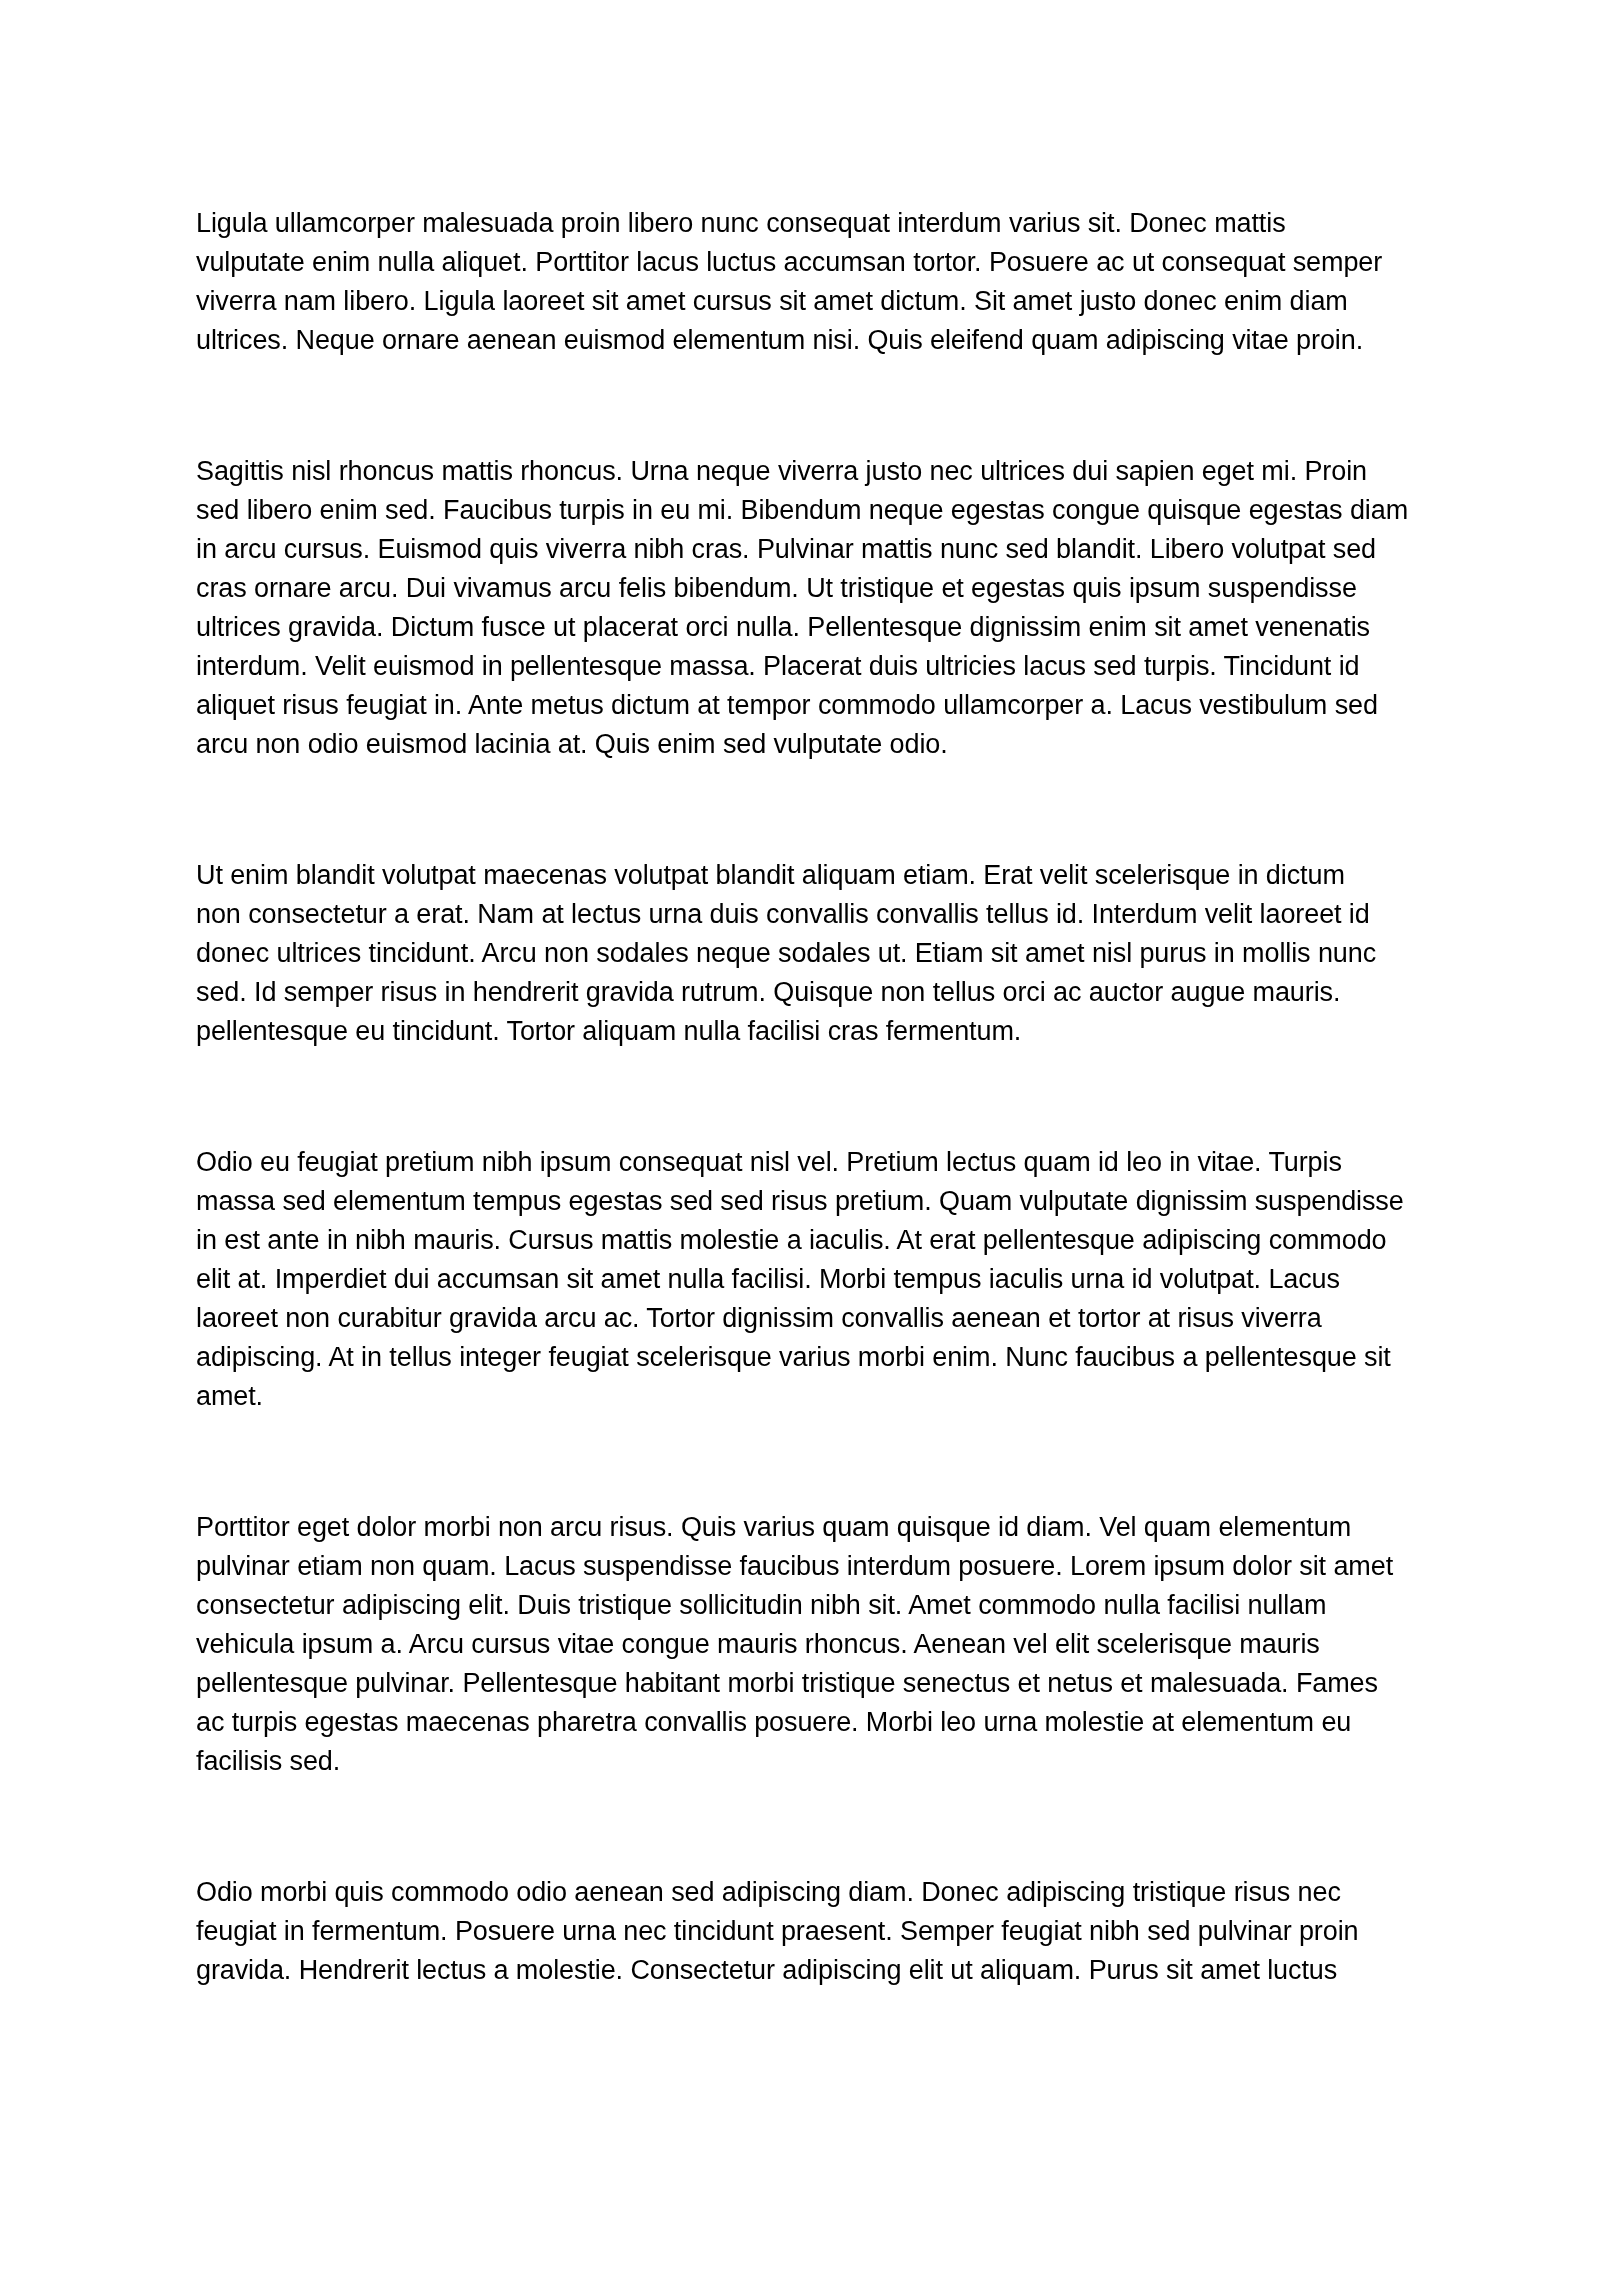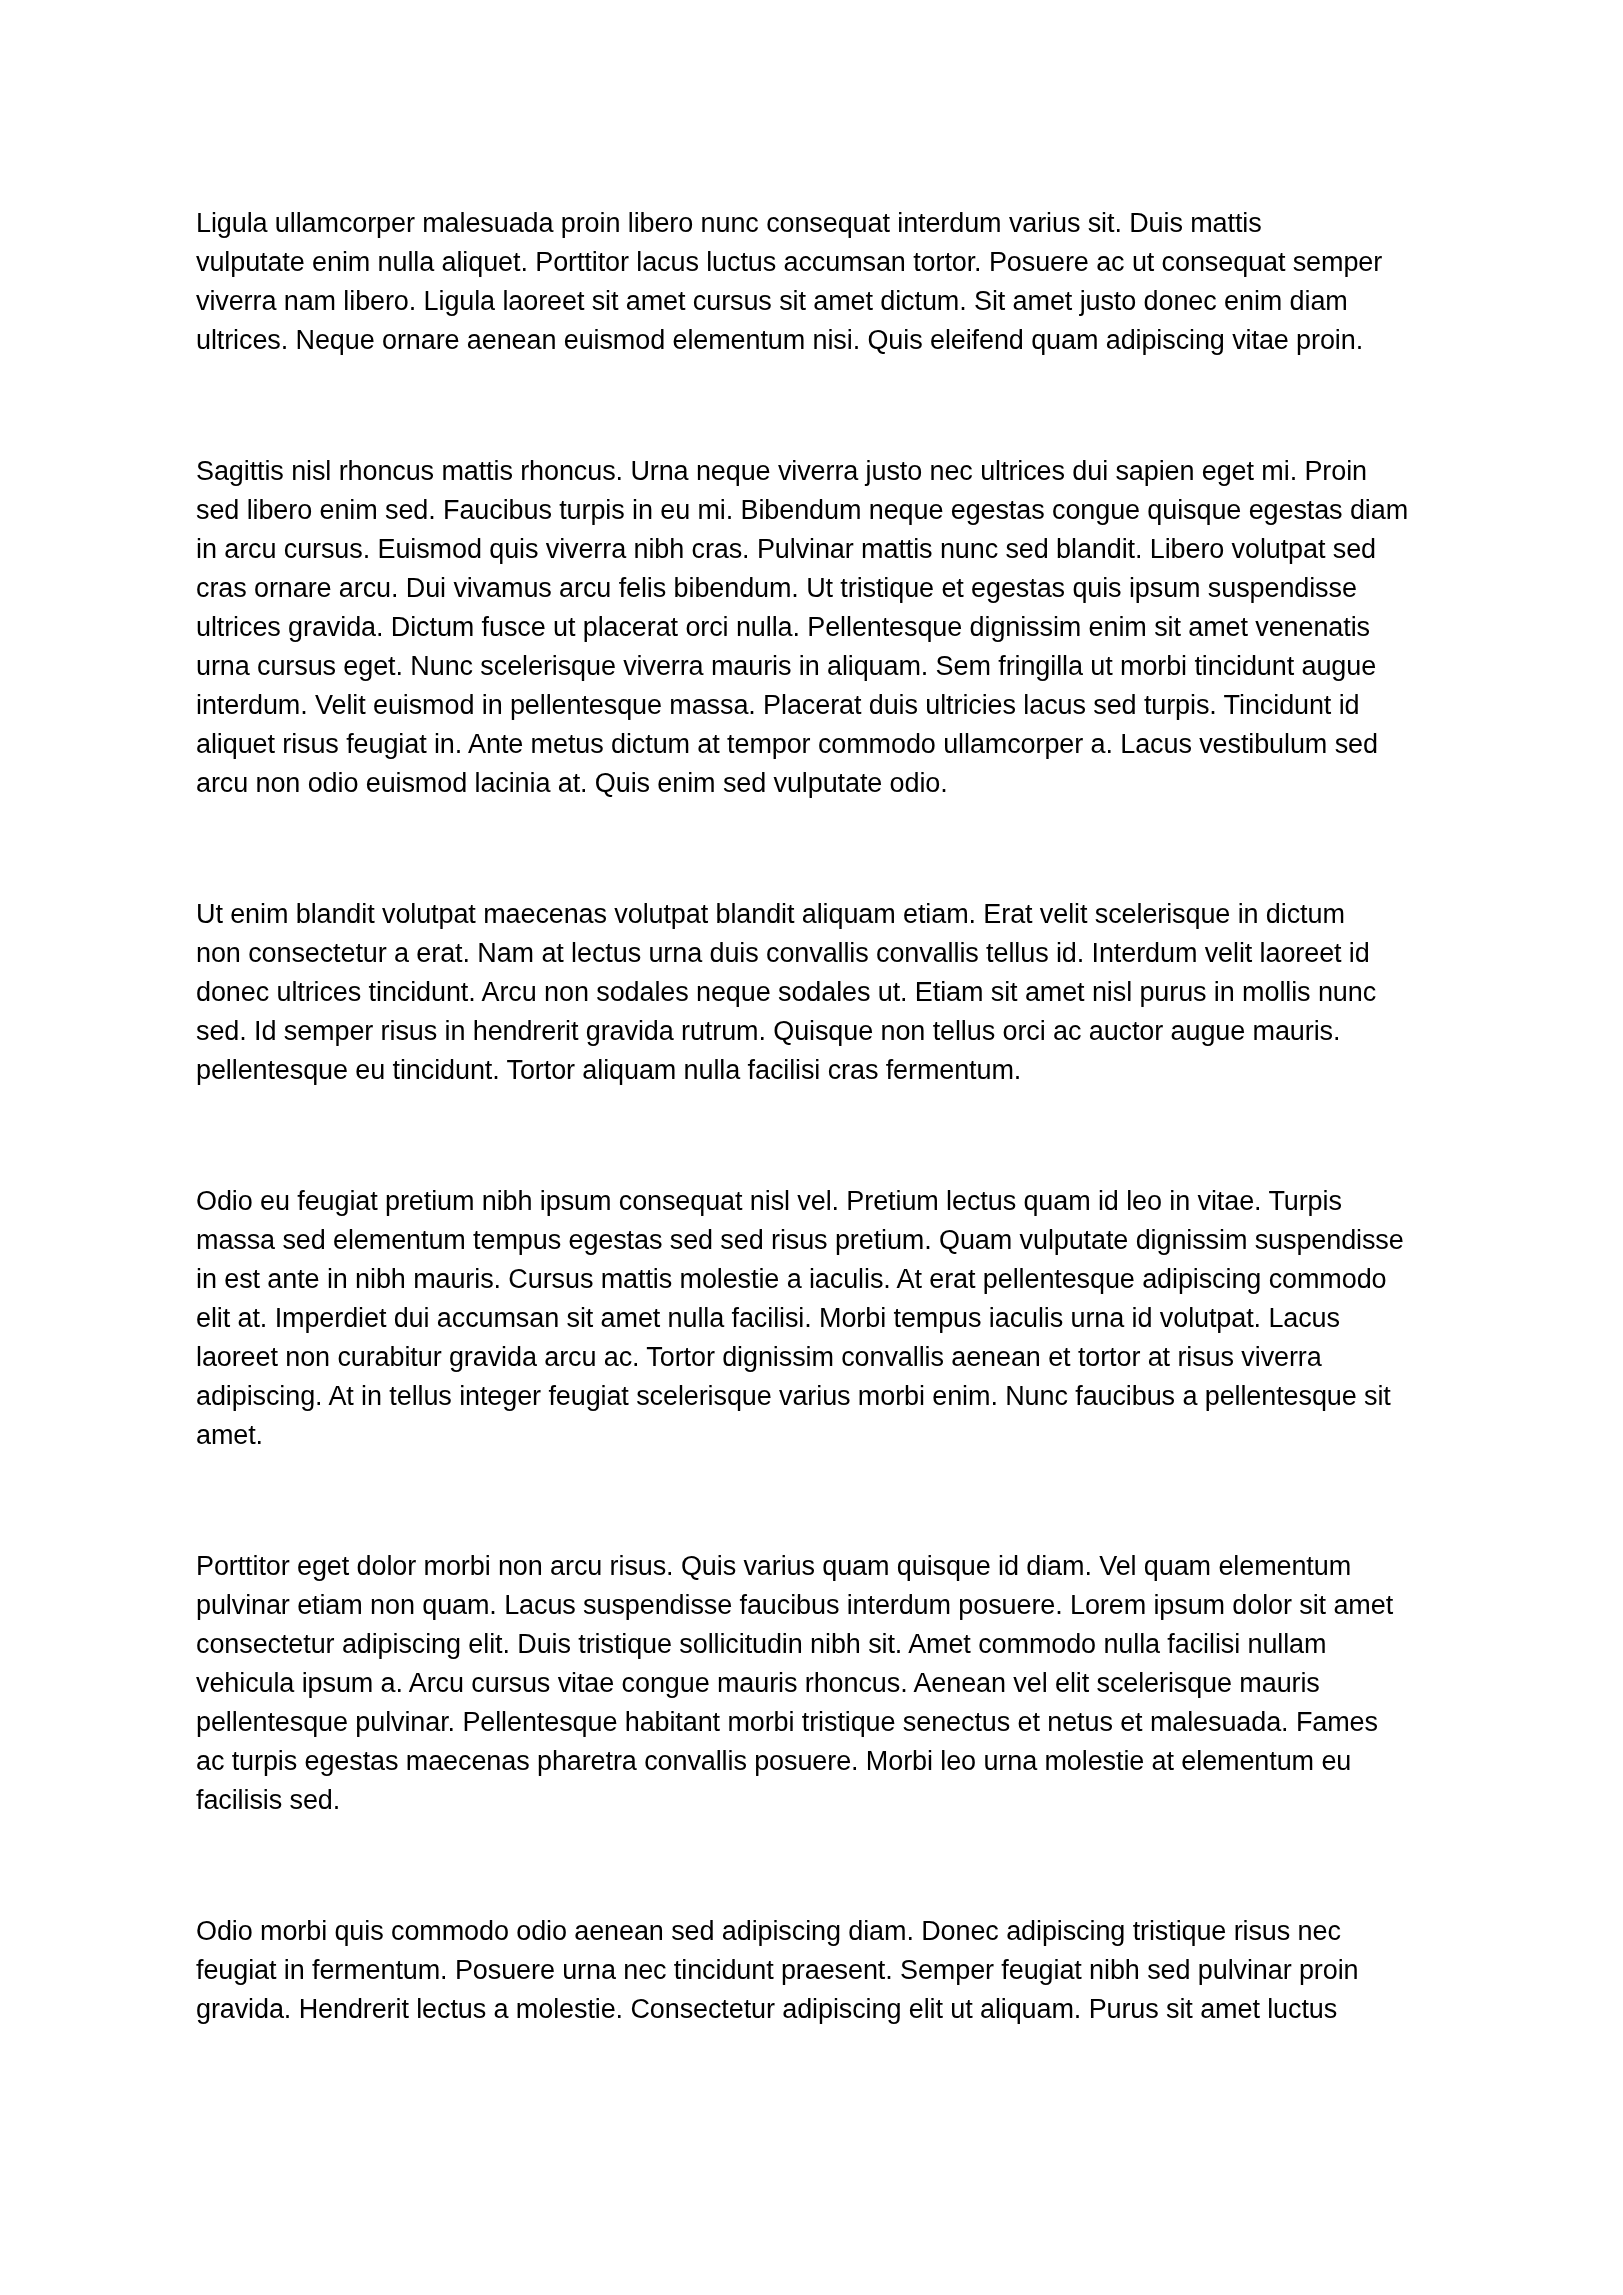--- a/index.html
+++ b/index.html
@@ -32,32 +32,31 @@
     white-space: pre;
     letter-spacing: -0.1px;
   }
 </style>
 </head>
 <body>
 
 <div class="page">
   <div class="content">
       <div class="para">
-        <div class="line">Ligula ullamcorper malesuada proin libero nunc consequat interdum varius sit. Duis mattis</div>
+        <div class="line">Ligula ullamcorper malesuada proin libero nunc consequat interdum varius sit. Donec mattis</div>
         <div class="line">vulputate enim nulla aliquet. Porttitor lacus luctus accumsan tortor. Posuere ac ut consequat semper</div>
         <div class="line">viverra nam libero. Ligula laoreet sit amet cursus sit amet dictum. Sit amet justo donec enim diam</div>
         <div class="line">ultrices. Neque ornare aenean euismod elementum nisi. Quis eleifend quam adipiscing vitae proin.</div>
       </div>
       <div class="para">
         <div class="line">Sagittis nisl rhoncus mattis rhoncus. Urna neque viverra justo nec ultrices dui sapien eget mi. Proin</div>
         <div class="line">sed libero enim sed. Faucibus turpis in eu mi. Bibendum neque egestas congue quisque egestas diam</div>
         <div class="line">in arcu cursus. Euismod quis viverra nibh cras. Pulvinar mattis nunc sed blandit. Libero volutpat sed</div>
         <div class="line">cras ornare arcu. Dui vivamus arcu felis bibendum. Ut tristique et egestas quis ipsum suspendisse</div>
         <div class="line">ultrices gravida. Dictum fusce ut placerat orci nulla. Pellentesque dignissim enim sit amet venenatis</div>
-        <div class="line">urna cursus eget. Nunc scelerisque viverra mauris in aliquam. Sem fringilla ut morbi tincidunt augue</div>
         <div class="line">interdum. Velit euismod in pellentesque massa. Placerat duis ultricies lacus sed turpis. Tincidunt id</div>
         <div class="line">aliquet risus feugiat in. Ante metus dictum at tempor commodo ullamcorper a. Lacus vestibulum sed</div>
         <div class="line">arcu non odio euismod lacinia at. Quis enim sed vulputate odio.</div>
       </div>
       <div class="para">
         <div class="line">Ut enim blandit volutpat maecenas volutpat blandit aliquam etiam. Erat velit scelerisque in dictum</div>
         <div class="line">non consectetur a erat. Nam at lectus urna duis convallis convallis tellus id. Interdum velit laoreet id</div>
         <div class="line">donec ultrices tincidunt. Arcu non sodales neque sodales ut. Etiam sit amet nisl purus in mollis nunc</div>
         <div class="line">sed. Id semper risus in hendrerit gravida rutrum. Quisque non tellus orci ac auctor augue mauris.</div>
         <div class="line">pellentesque eu tincidunt. Tortor aliquam nulla facilisi cras fermentum.</div>

